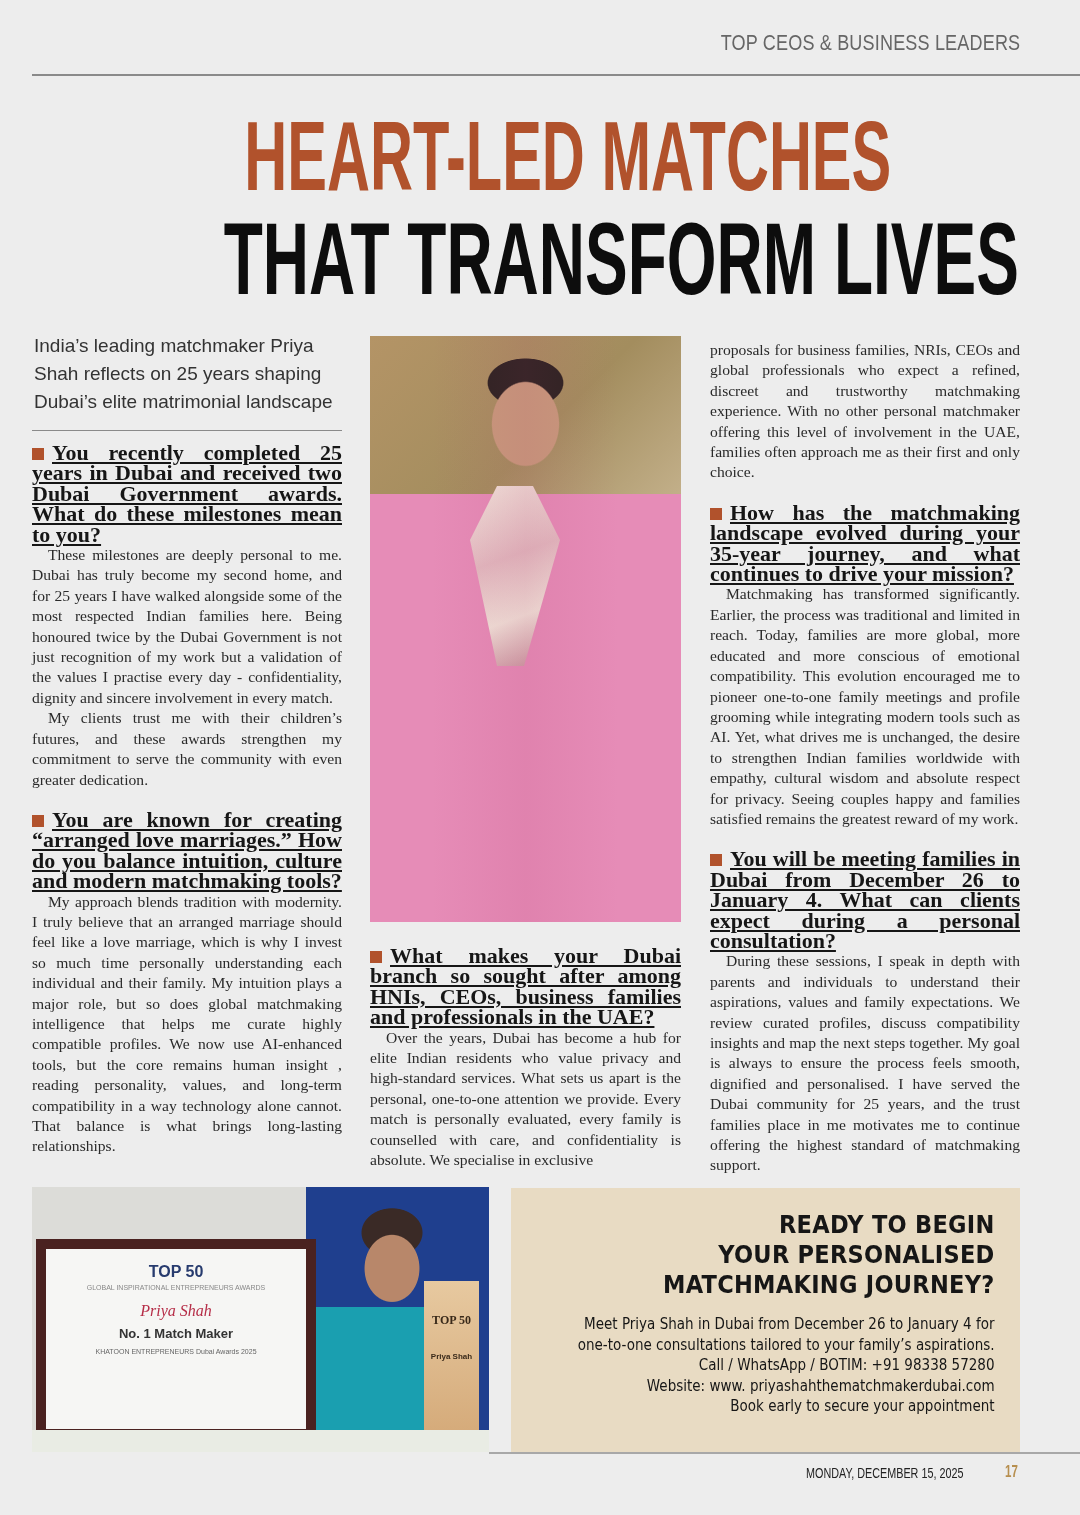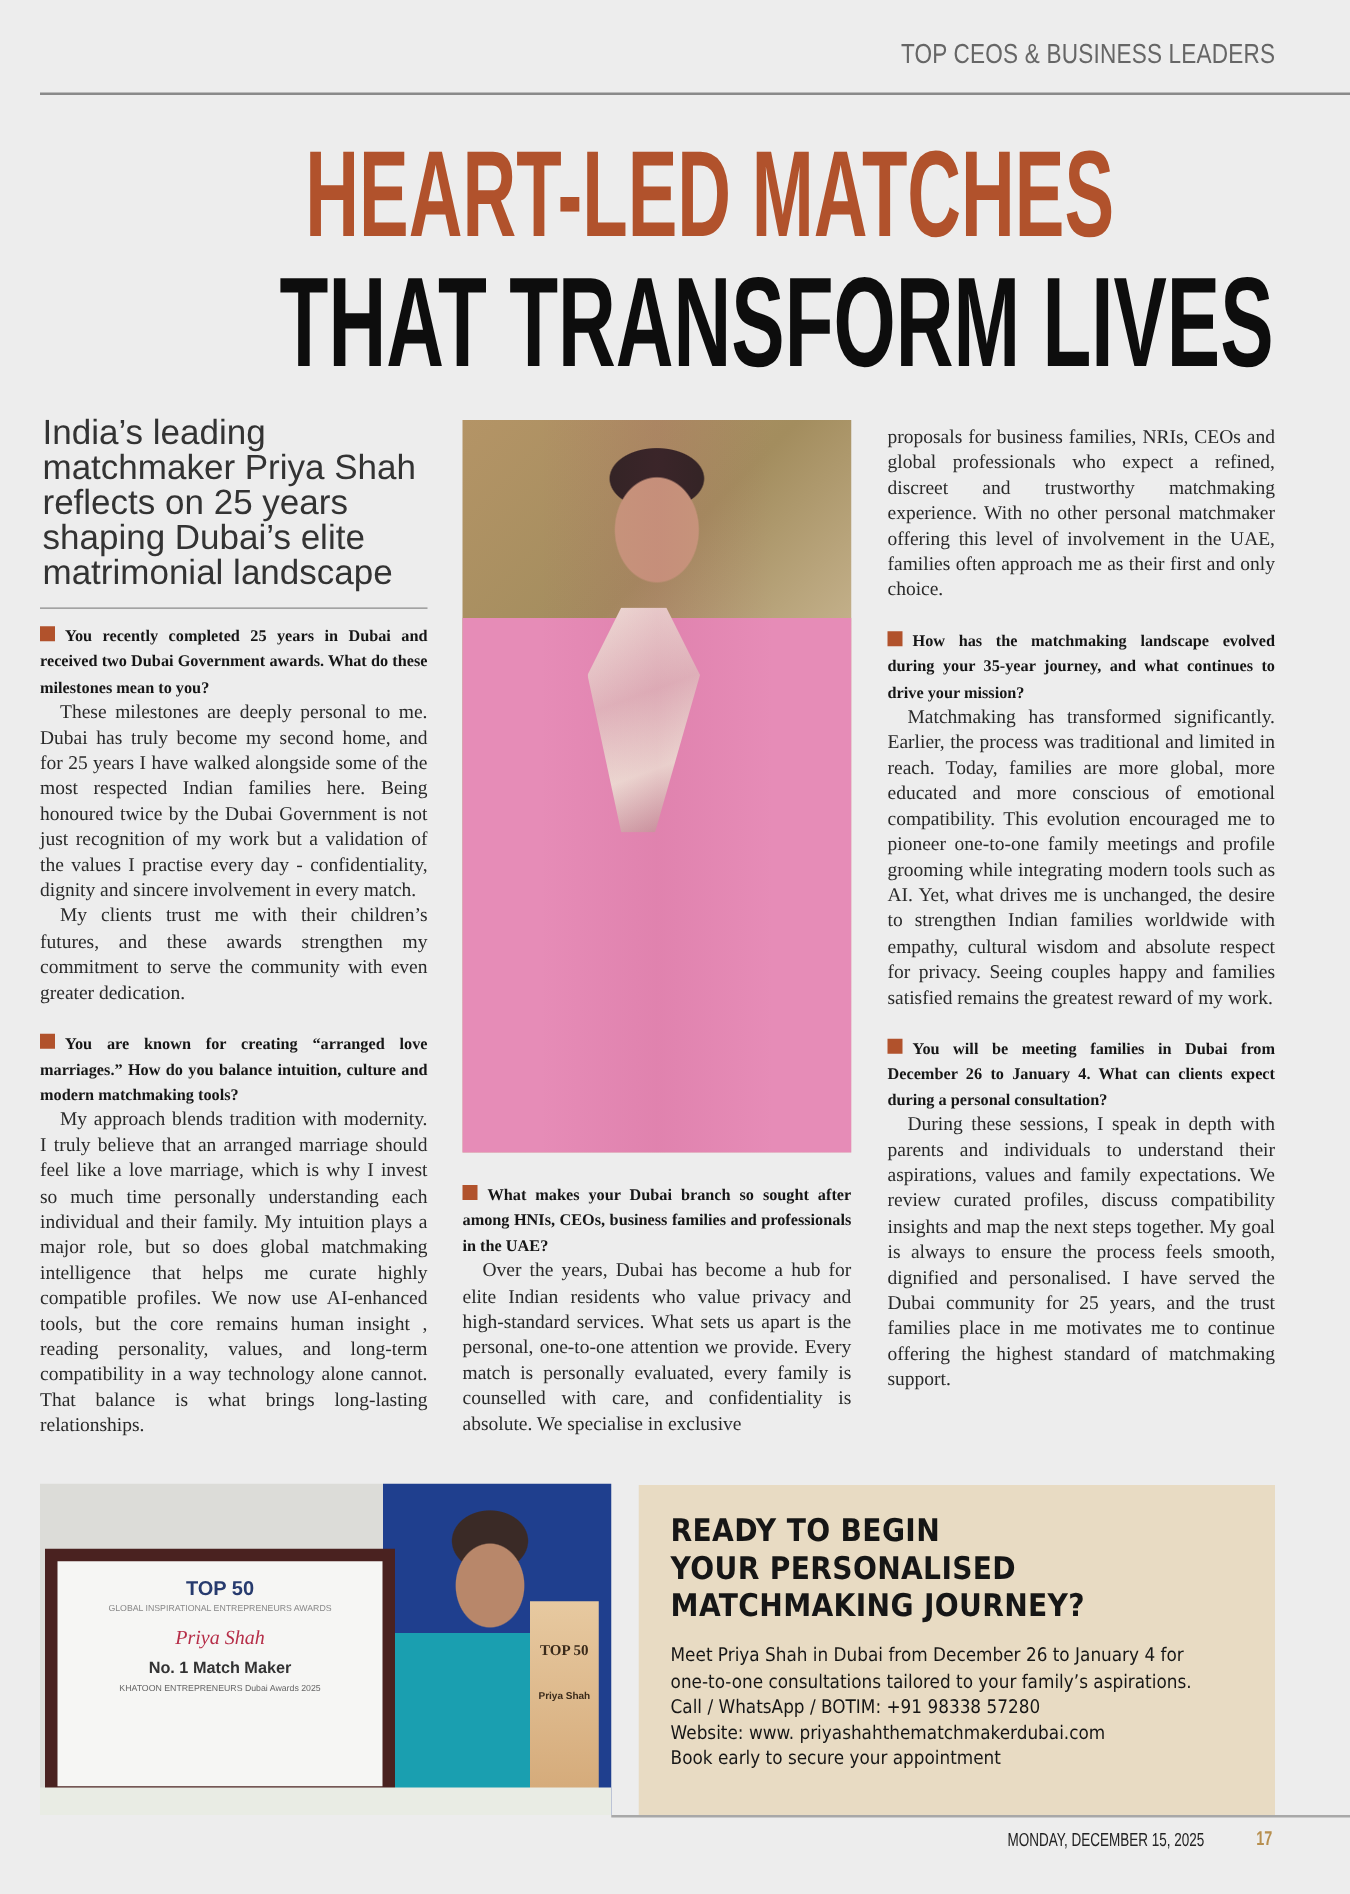--- a/index.html
+++ b/index.html
@@ -23,26 +23,26 @@
   .hl-1 span { transform: scaleX(0.62) scaleY(1.02); }
   .hl-2 { top: 208px; color: #0d0d0d; font-size: 100px; text-align: right; }
   .hl-2 span { transform: scaleX(0.64) scaleY(1.02); }
 
   .col { position: absolute; font-size: 15.6px; line-height: 20.4px; text-align: justify; }
   .col-left { left: 32px; top: 332px; width: 310px; }
   .col-mid { left: 370px; top: 946px; width: 311px; }
   .col-right { left: 710px; top: 340px; width: 310px; }
 
   .standfirst {
-    font-family: "Liberation Sans", sans-serif; font-size: 28px; line-height: 28px;
+    font-family: "Liberation Sans", sans-serif; font-size: 19px; line-height: 28px;
     color: #333; text-align: left; padding-left: 2px; font-weight: 400;
   }
   .standfirst-rule { height: 1px; background: #8a8a8a; margin: 14px 0 12px 0; }
 
-  .q { font-weight: 700; color: #161616; font-size: 13px; line-height: 20.4px; }
+  .q { font-weight: 700; color: #161616; font-size: 22px; line-height: 20.4px; text-decoration: underline; }
   .q .sq {
     display: inline-block; width: 12px; height: 12px; background: #b1522c;
     margin-right: 8px; vertical-align: 0px;
   }
   .a p { text-indent: 16px; }
   .block { margin-bottom: 20px; }
 
   .photo-main {
     position: absolute; left: 370px; top: 336px; width: 311px; height: 586px;
     background:
@@ -91,21 +91,21 @@
     position: absolute; left: 392px; top: 94px; width: 55px; height: 160px;
     background: linear-gradient(180deg, #e7c9a0, #d4a978); text-align: center;
     font-family: "Liberation Sans", sans-serif; color: #3a2a1a; padding-top: 32px;
   }
   .photo-award .plaque .t50 { font-family: "Liberation Serif", serif; font-weight: 700; font-size: 12px; }
   .photo-award .plaque .nm { font-weight: 700; font-size: 8px; margin-top: 24px; }
   .photo-award .table-top { position: absolute; left: 0; bottom: 0; width: 100%; height: 22px; background: #e9ece4; }
 
   .cta-box {
     position: absolute; left: 511px; top: 1188px; width: 509px; height: 264px;
-    background: #e8dbc3; text-align: left;
+    background: #e8dbc3; text-align: right;
     font-family: "DejaVu Sans", sans-serif; color: #161616;
   }
   .cta-title {
     margin-top: 22px; font-weight: 700; font-size: 25px; line-height: 30px;
     transform: scaleX(0.9); letter-spacing: 0.3px;
   }
   .cta-body { margin-top: 14px; font-size: 15px; line-height: 20.5px; transform: scaleX(0.9); }
 
   .bottom-rule { position: absolute; left: 489px; right: 0; top: 1452px; height: 2px; background: #a8a8a8; }
 

